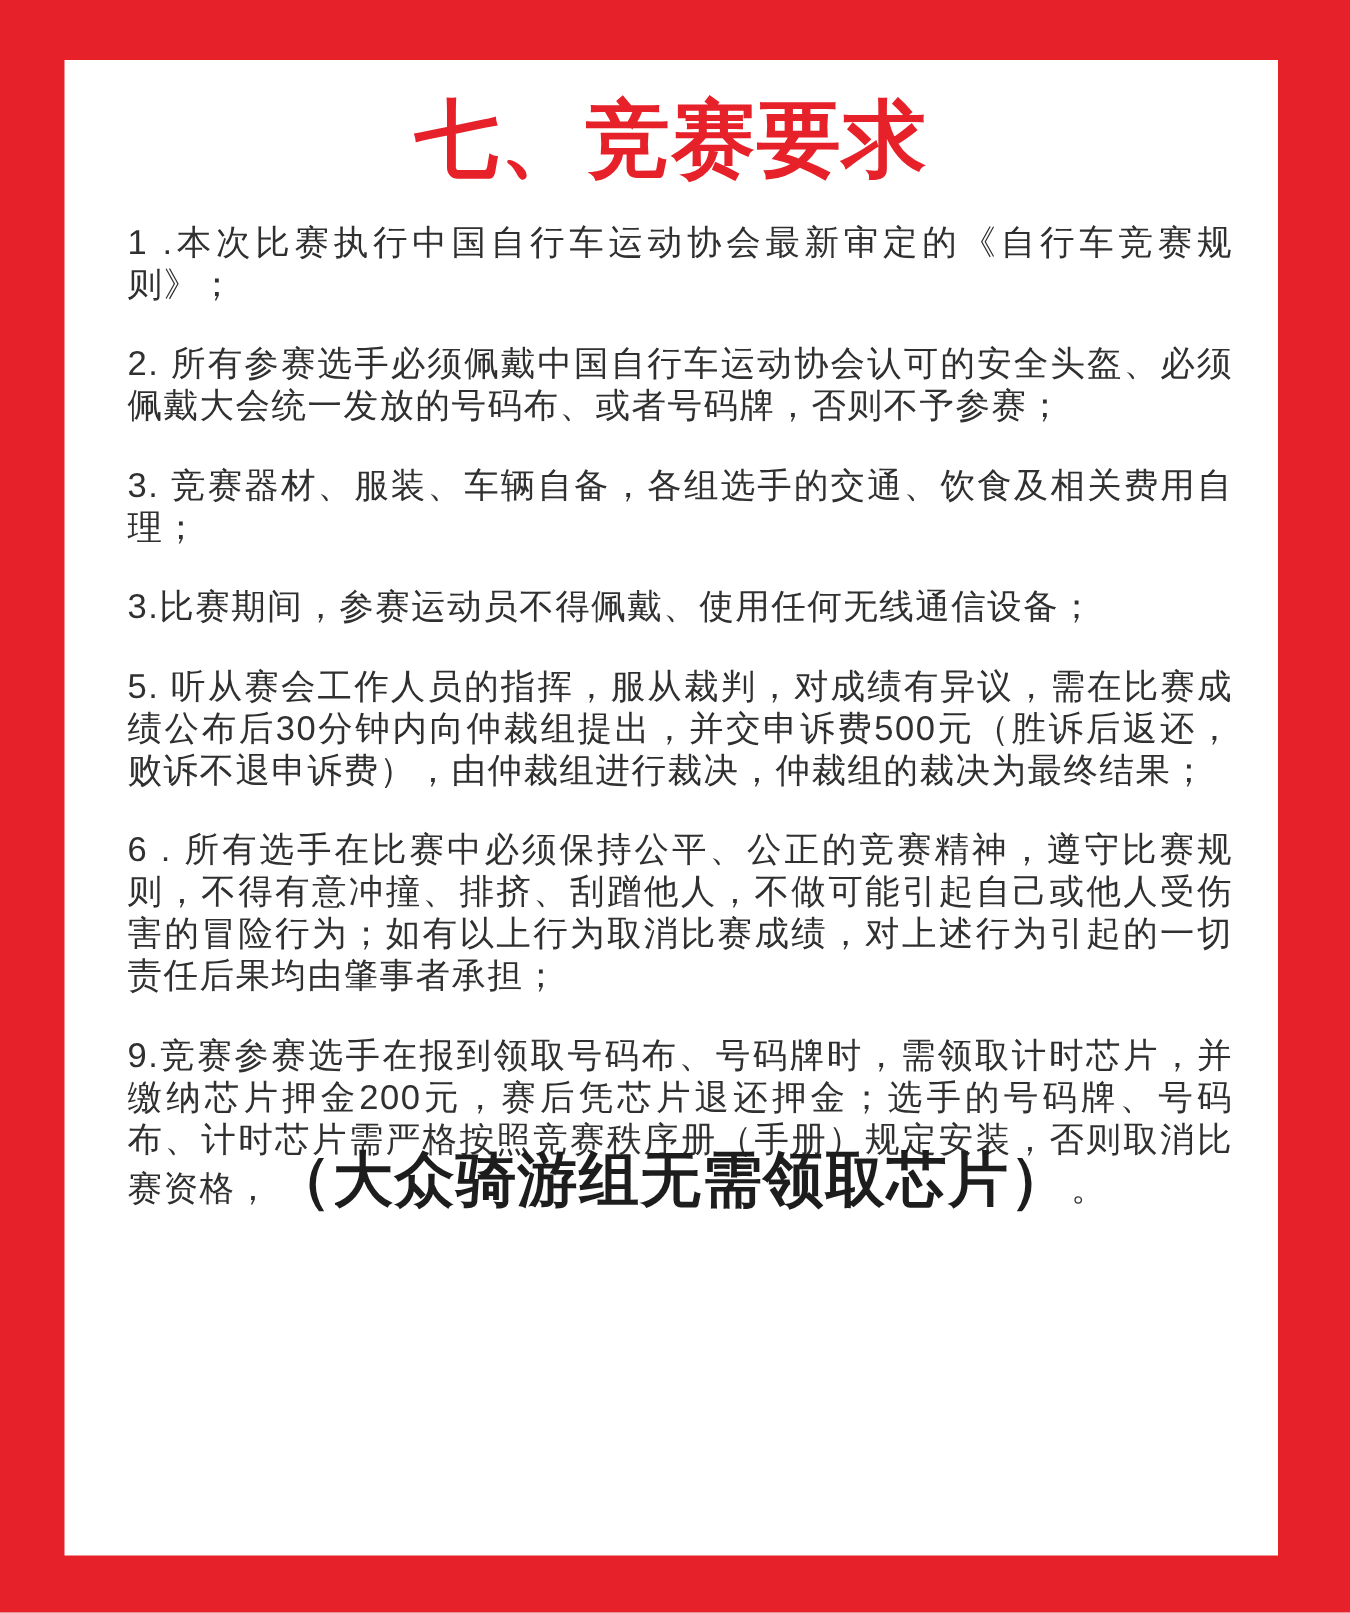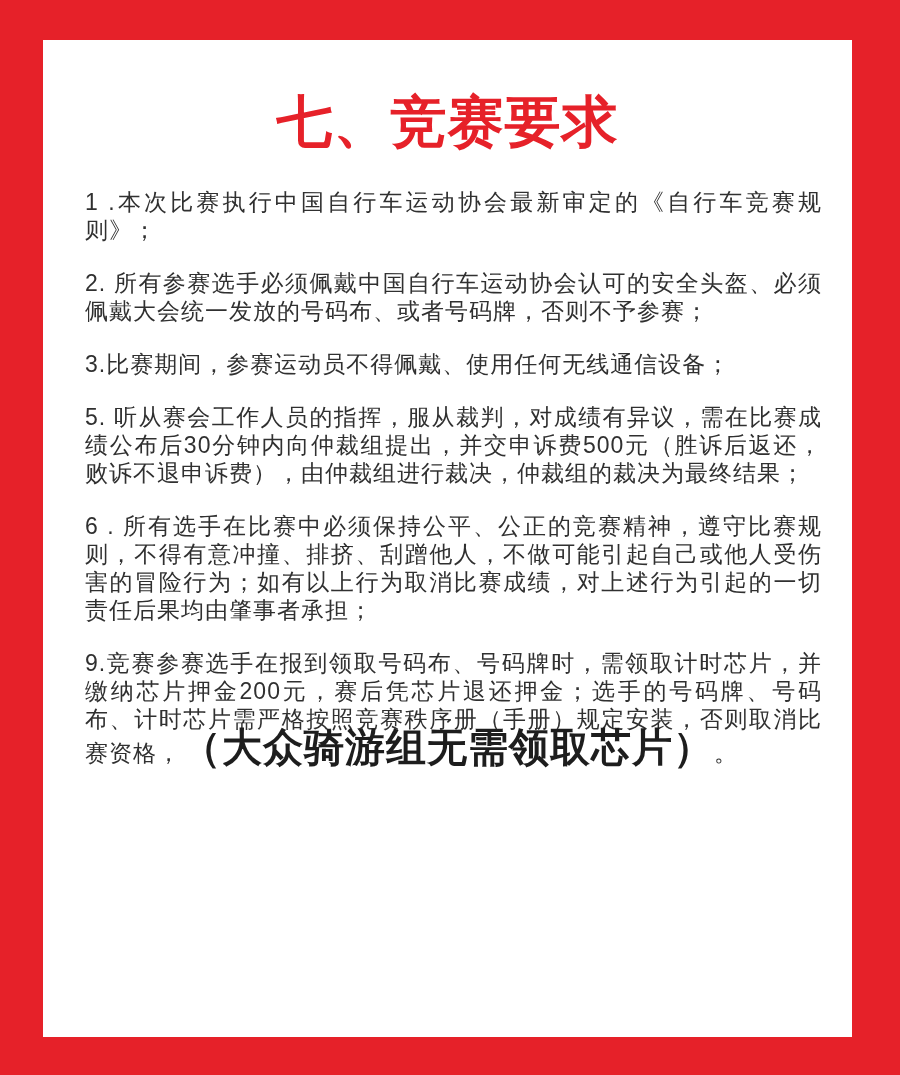--- a/index.html
+++ b/index.html
@@ -14,30 +14,30 @@
     font-family:"Liberation Sans","DejaVu Sans",sans-serif;
     overflow:hidden;
   }
   .sheet{
     position:absolute;
     left:43px;top:40px;
     width:809px;height:997px;
     background:#ffffff;
   }
   .title{
-    margin:52px 0 0 0;
+    margin:23px 0 0 0;
     text-align:center;
     font-size:56px;
     line-height:60px;
     font-weight:bold;
     color:var(--red);
     letter-spacing:1px;
   }
   .rules{
-    margin:36px 30px 0 42px;
+    margin:24px 30px 0 42px;
   }
   .rule{
     margin:0 0 25px 0;
     font-size:23px;
     line-height:28px;
     letter-spacing:1px;
     color:var(--text);
     text-align:justify;
   }
   .rule:last-child{margin-bottom:0;}
@@ -49,18 +49,19 @@
   }
 </style>
 </head>
 <body>
 
 <div class="sheet">
   <h1 class="title">七、竞赛要求</h1>
   <div class="rules">
     <p class="rule">1 .本次比赛执行中国自行车运动协会最新审定的《自行车竞赛规则》；</p>
     <p class="rule">2. 所有参赛选手必须佩戴中国自行车运动协会认可的安全头盔、必须佩戴大会统一发放的号码布、或者号码牌，否则不予参赛；</p>
+    <p class="rule">3. 竞赛器材、服装、车辆自备，各组选手的交通、饮食及相关费用自理；</p>
     <p class="rule">3.比赛期间，参赛运动员不得佩戴、使用任何无线通信设备；</p>
     <p class="rule">5. 听从赛会工作人员的指挥，服从裁判，对成绩有异议，需在比赛成绩公布后30分钟内向仲裁组提出，并交申诉费500元（胜诉后返还，败诉不退申诉费），由仲裁组进行裁决，仲裁组的裁决为最终结果；</p>
     <p class="rule">6 . 所有选手在比赛中必须保持公平、公正的竞赛精神，遵守比赛规则，不得有意冲撞、排挤、刮蹭他人，不做可能引起自己或他人受伤害的冒险行为；如有以上行为取消比赛成绩，对上述行为引起的一切责任后果均由肇事者承担；</p>
     <p class="rule"><span>9.竞赛参赛选手在报到领取号码布、号码牌时，需领取计时芯片，并缴纳芯片押金200元，赛后凭芯片退还押金；选手的号码牌、号码布、计时芯片需严格按照竞赛秩序册（手册）规定安装，否则取消比赛资格，</span><span class="bold-note">（大众骑游组无需领取芯片）</span><span>。</span></p>
   </div>
 </div>
 
 </body></html>

